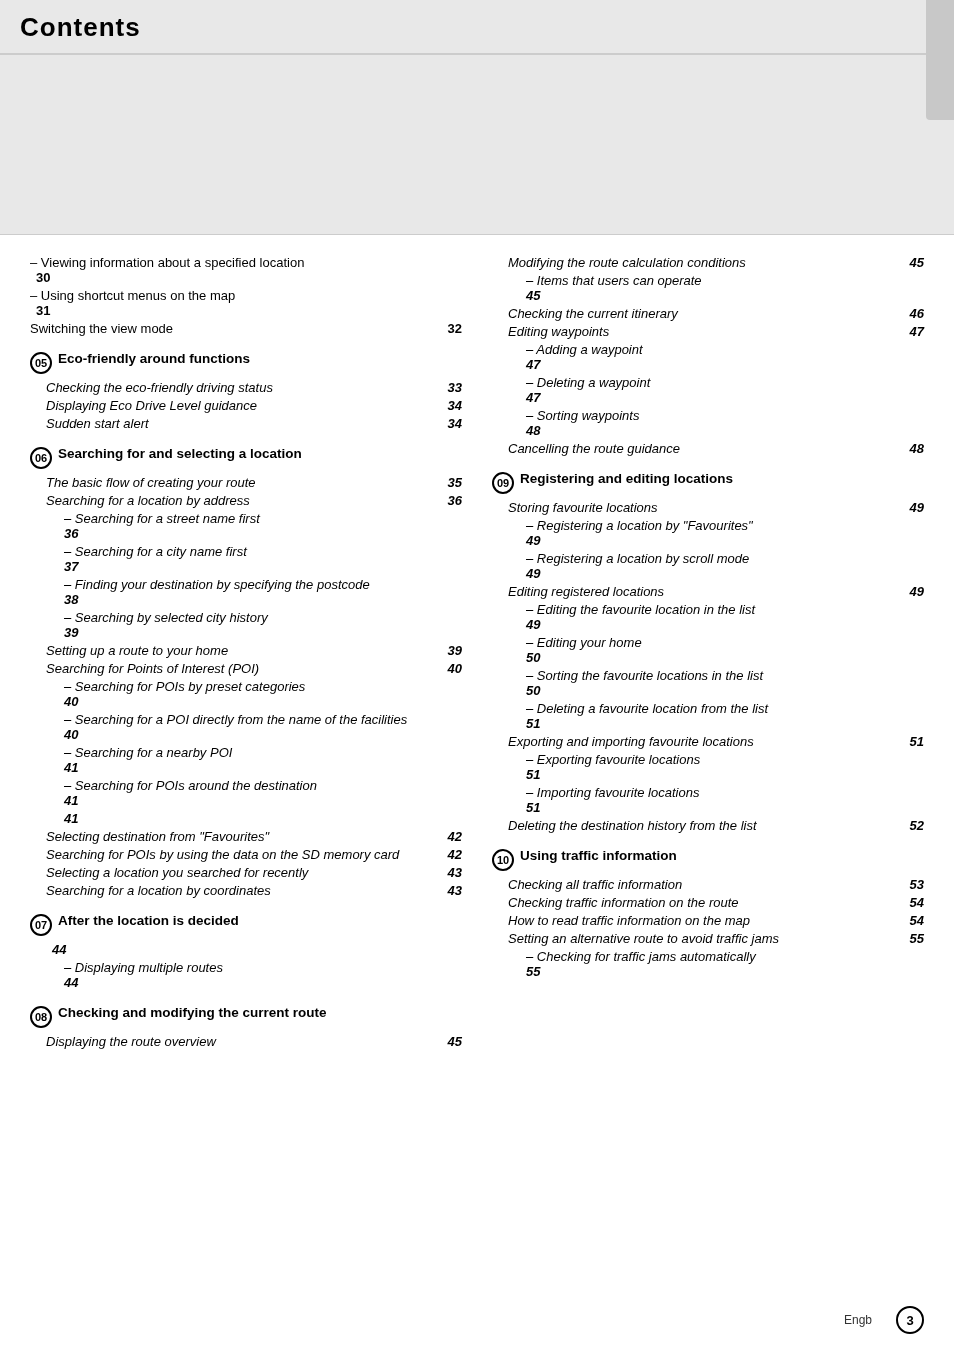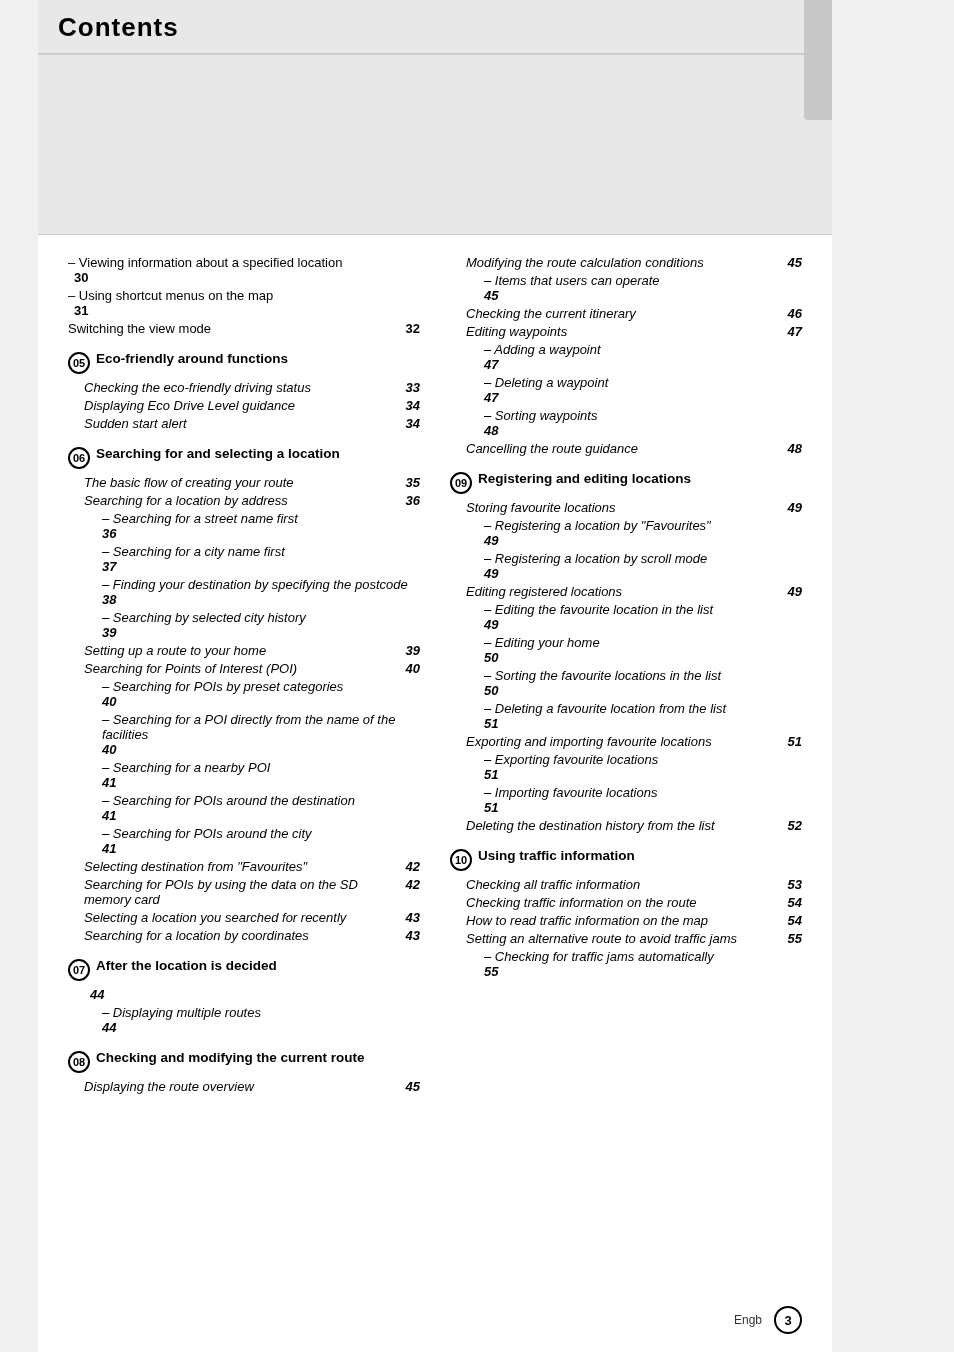--- a/index.html
+++ b/index.html
@@ -4,26 +4,25 @@
   <style>
     * { margin: 0; padding: 0; box-sizing: border-box; }
     body {
       font-family: Arial, Helvetica, sans-serif;
       font-size: 13px;
       background: #f0f0f0;
       width: 954px;
       min-height: 1352px;
     }
     .page {
-      width: 794px;
+      width: 954px;
       min-height: 1352px;
       background: #ffffff;
       position: relative;
       padding: 0;
-      margin-left: 38px;
     }
     
     .header-bar {
       background: #e8e8e8;
       border-bottom: 2px solid #ccc;
       padding: 12px 20px 10px 20px;
       display: flex;
       align-items: center;
     }
     .header-title {
@@ -114,21 +113,21 @@
       padding-left: 28px;
       flex-direction: column;
     }
     
     .footer {
       position: absolute;
       bottom: 18px;
       right: 30px;
       display: flex;
       align-items: center;
-      gap: 12px;
+      gap: 24px;
     }
     .footer-lang {
       font-size: 12px;
       color: #333;
     }
     .footer-num {
       display: inline-flex;
       align-items: center;
       justify-content: center;
       width: 28px;
@@ -240,21 +239,20 @@
         </div>
         <div class="toc-entry indent-2">
           <span class="toc-entry-text">– Searching for a nearby POI</span>
           <span class="toc-page">41</span>
         </div>
         <div class="toc-entry indent-2">
           <span class="toc-entry-text">– Searching for POIs around the destination</span>
           <span class="toc-page">41</span>
         </div>
         <div class="toc-entry indent-2">
-          <span class="toc-entry-text">– Searching for POIs around the city</span>
           <span class="toc-page">41</span>
         </div>
         <div class="toc-entry indent-1">
           <span class="toc-entry-text">Selecting destination from "Favourites"</span>
           <span class="toc-page">42</span>
         </div>
         <div class="toc-entry indent-1">
           <span class="toc-entry-text">Searching for POIs by using the data on the SD memory card</span>
           <span class="toc-page">42</span>
         </div>

